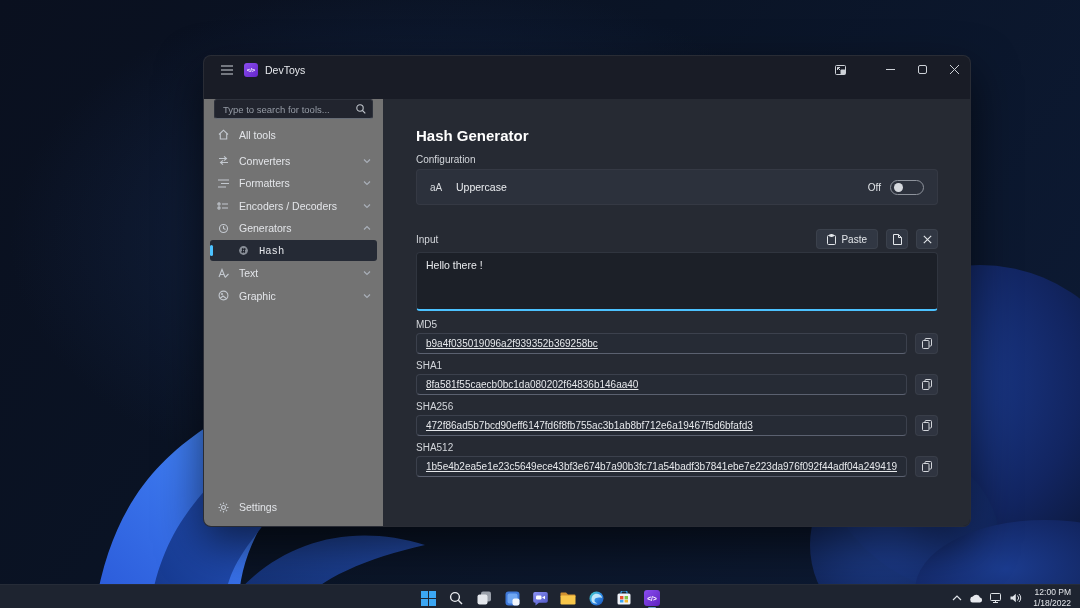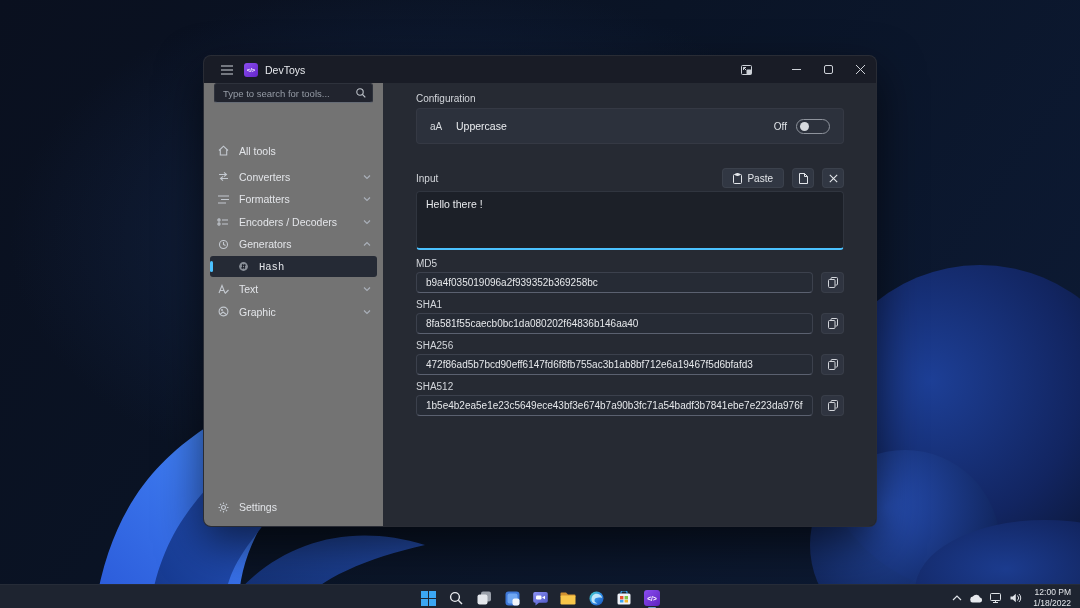--- a/index.html
+++ b/index.html
@@ -5,23 +5,23 @@
   * { margin:0; padding:0; box-sizing:border-box; }
   html,body { width:1080px; height:608px; overflow:hidden; }
   body { font-family:"Liberation Sans","DejaVu Sans",sans-serif; background:#0a1120; }
 
   
   .desktop { position:relative; width:1080px; height:608px; overflow:hidden;
     background:linear-gradient(125deg,#0a101f 0%,#0a1426 45%,#0d1b36 100%); }
   .wallpaper { position:absolute; inset:0; }
 
   
-  .window { position:absolute; left:203px; top:55px; width:674px; height:472px;
+  .window { position:absolute; left:203px; top:55px; width:768px; height:472px;
     background:#191c26; border:1px solid rgba(255,255,255,.07); border-radius:8px;
-    box-shadow:0 18px 45px rgba(0,0,0,.6); display:flex; flex-direction:column; overflow:hidden; }
+    box-shadow:0 18px 45px rgba(0,0,0,.6); display:flex; flex-direction:column; overflow:hidden;gap:16px; }
 
   .titlebar { height:27px; flex:0 0 27px; display:flex; align-items:center; padding-left:10px; }
   .hamburger { width:26px; height:100%; display:flex; align-items:center; justify-content:center; border-radius:3px; }
   .app-logo { width:14px; height:14px; margin:0 7px 0 4px; border-radius:3px;
     background:linear-gradient(135deg,#8a4df0,#6526c8); color:#fff; font-size:6px; font-weight:bold;
     display:flex; align-items:center; justify-content:center; letter-spacing:0; }
   .app-title { font-size:10.5px; color:#e6e8ec; }
   .titlebar-spacer { flex:1; }
   .win-btn { width:32px; height:27px; display:flex; align-items:center; justify-content:center; color:#cdd1d7; }
   .win-btn.compact { margin-right:18px; }
@@ -33,21 +33,21 @@
   .search-wrap { position:relative; margin:0 10px 5px; height:20px; background:#21242e;
     border:1px solid #2e323c; border-bottom:1px solid #666c76; border-radius:3px; display:flex; align-items:center; }
   .search-wrap input { flex:1; background:transparent; border:none; outline:none; color:#e2e4e8;
     font-size:9.5px; padding:0 20px 0 8px; font-family:inherit; }
   .search-wrap input::placeholder { color:#969ca6; }
   .search-icon { position:absolute; right:6px; top:4px; }
 
   .nav { display:flex; flex-direction:column; }
   .nav-item { height:21px; margin:0 6px 1.5px; padding:0 6px; display:flex; align-items:center;
     gap:9px; border-radius:3px; color:#e3e5e9; font-size:10.5px; position:relative; }
-  .nav-item.gap-after { margin-bottom:5px;margin-top:32px; }
+  .nav-item.gap-after { margin-bottom:5px; }
   .nav-item.selected { background:#252a35; }
   .nav-item .sel-pill { position:absolute; left:0; top:5px; bottom:5px; width:3px; border-radius:2px; background:#4cc2ff; }
   .nav-item .ico { width:14px; display:flex; align-items:center; justify-content:center; color:#c3c8cf; flex:0 0 14px; }
   .nav-item.child { padding-left:26px;font-family:Liberation Mono, monospace; }
   .nav-item .lbl { flex:1; white-space:nowrap; overflow:hidden; }
   .nav-item .chev { color:#aab0ba; display:flex; align-items:center; }
   .sidebar-bottom { margin-top:auto; padding-bottom:7px; }
 
   
   .main { flex:1; background:#262a33; padding:0 32px 0 33px; overflow:hidden; }
@@ -71,21 +71,21 @@
 
   textarea.input-area { margin-top:3px; width:100%; height:59px; background:#1c2028;
     border:1px solid #30353f; border-bottom:2px solid #4cc2ff; border-radius:4px;
     padding:6px 9px; font-size:10.5px; color:#e9ebee; font-family:inherit; resize:none; outline:none; display:block; }
 
   .hash-label { margin-top:8px; font-size:10px; color:#d3d6db; }
   .hash-label + .hash-row { margin-top:3px; }
   .hash-group + .hash-group .hash-label { margin-top:6px; }
   .hash-row { display:flex; align-items:center; gap:8px; }
   .hash-field { flex:1; height:21px; background:#262b35; border:1px solid #3c414d; border-bottom-color:#5b6170;
-    border-radius:4px; padding:0 9px; font-size:10px; color:#e6e8eb; font-family:inherit; outline:none; min-width:0; }
+    border-radius:4px; padding:0 9px; font-size:10px; color:#e6e8eb; font-family:inherit; outline:none; min-width:0;text-decoration:underline; }
   .copy-btn { width:23px; height:21px; flex:0 0 23px; background:#2f3440; border:1px solid rgba(255,255,255,.05);
     border-radius:4px; display:flex; align-items:center; justify-content:center; }
 
   
   .taskbar { position:absolute; left:0; bottom:0; width:1080px; height:24px;
     background:#1e2430; border-top:1px solid rgba(255,255,255,.04); }
   .tb-center { position:absolute; left:50%; top:0; transform:translateX(-50%); height:26px;
     display:flex; align-items:center; gap:4px; }
   .tb-icon { width:24px; height:24px; display:flex; align-items:center; justify-content:center;
     border-radius:4px; position:relative; }
@@ -334,20 +334,21 @@
                     <line x1="2" y1="9" x2="3" y2="8"></line>
                   </g>
                 </svg>
             </span>
             <span class="lbl">Settings</span>
           </div>
         </div>
       </div>
 
       <div class="main">
+        <div class="page-title">Hash Generator</div>
 
         <div class="section-label">Configuration</div>
         <div class="config-card">
           <span class="config-icon">aA</span>
           <span class="config-label">Uppercase</span>
           <span class="toggle-state">Off</span>
           <div class="toggle">
               <div class="knob"></div>
             </div>
         </div>

